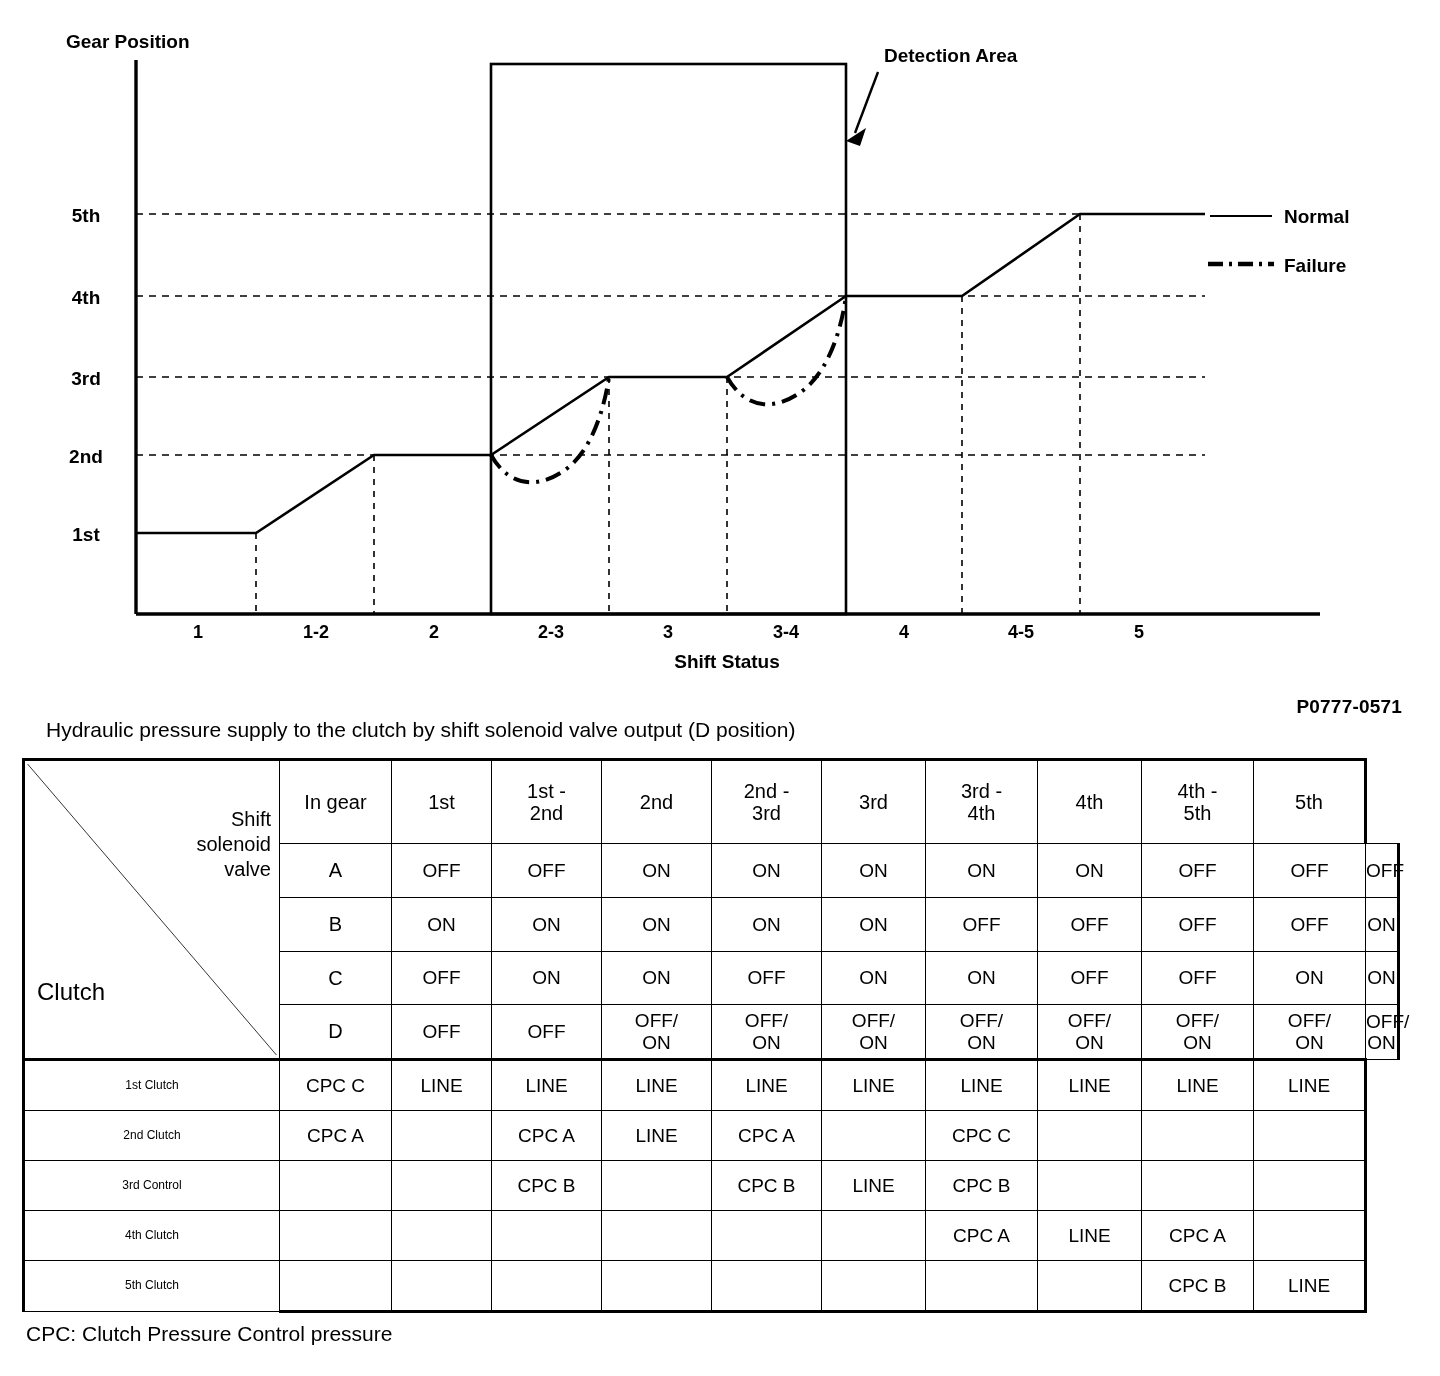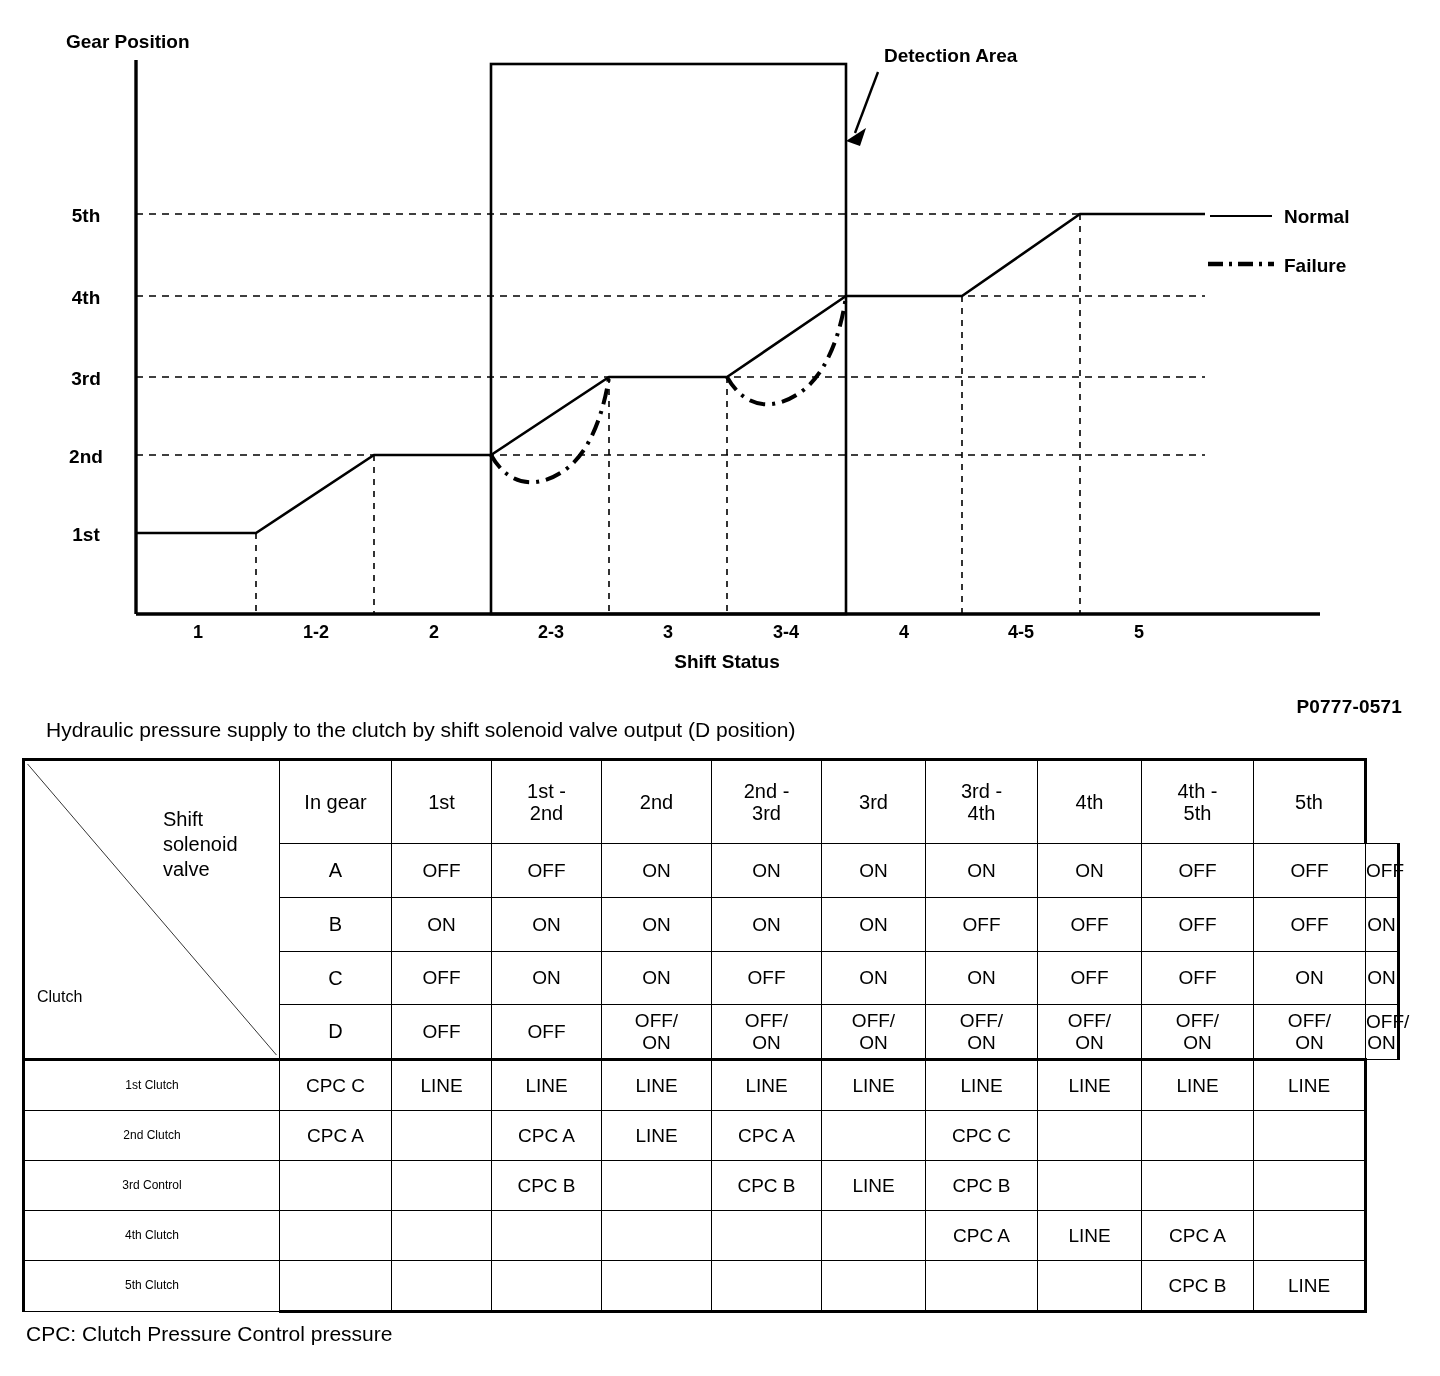--- a/index.html
+++ b/index.html
@@ -99,29 +99,29 @@
     position: absolute;
     left: 0; top: 0;
     width: 100%;
     height: 100%;
   }
   .corner-top-label {
     position: absolute;
     right: 8px;
     top: 46px;
     width: 108px;
-    text-align: left;
+    text-align: right;
     font-size: 20px;
     line-height: 1.25;
   }
   .corner-bottom-label {
     position: absolute;
     left: 12px;
     bottom: 52px;
-    font-size: 16px;
+    font-size: 24px;
   }
 
   .hdr-cell { height: 78px; font-size: 20px; }
   .sv-cell  { height: 50px; }
   .sv-label { height: 50px; font-size: 20px; }
   .clutch-name { font-size: 12px; }
   .clutch-row td { height: 49px; }
   .twoline { line-height: 1.08; }
 
   

